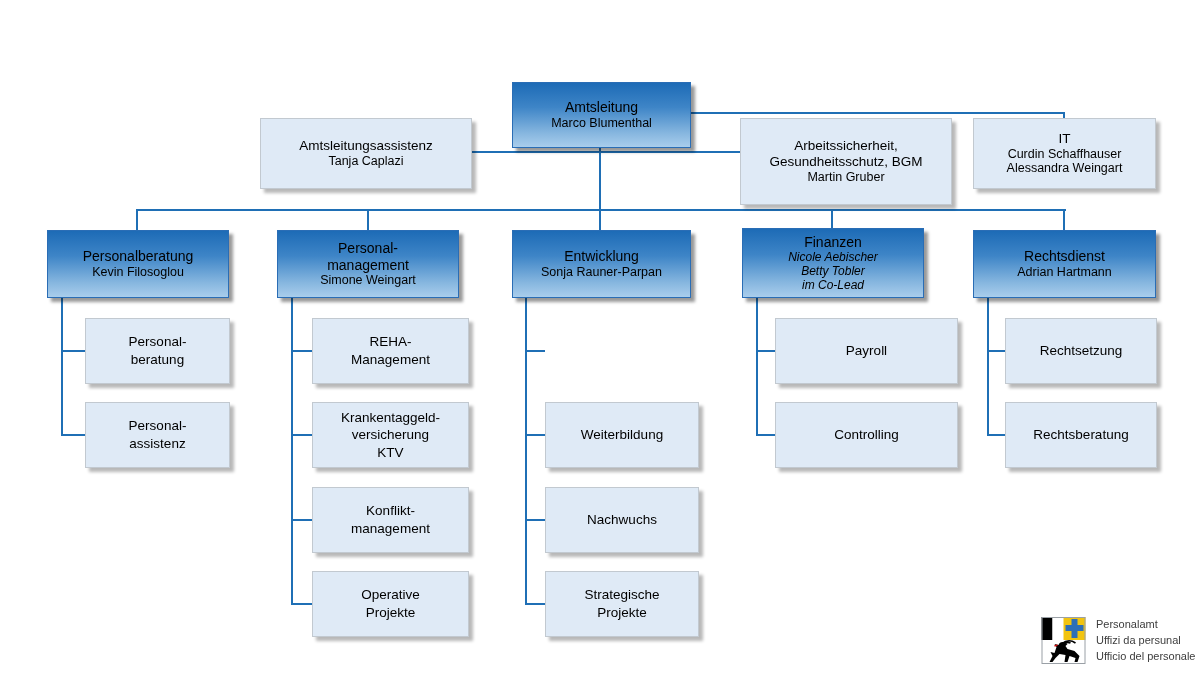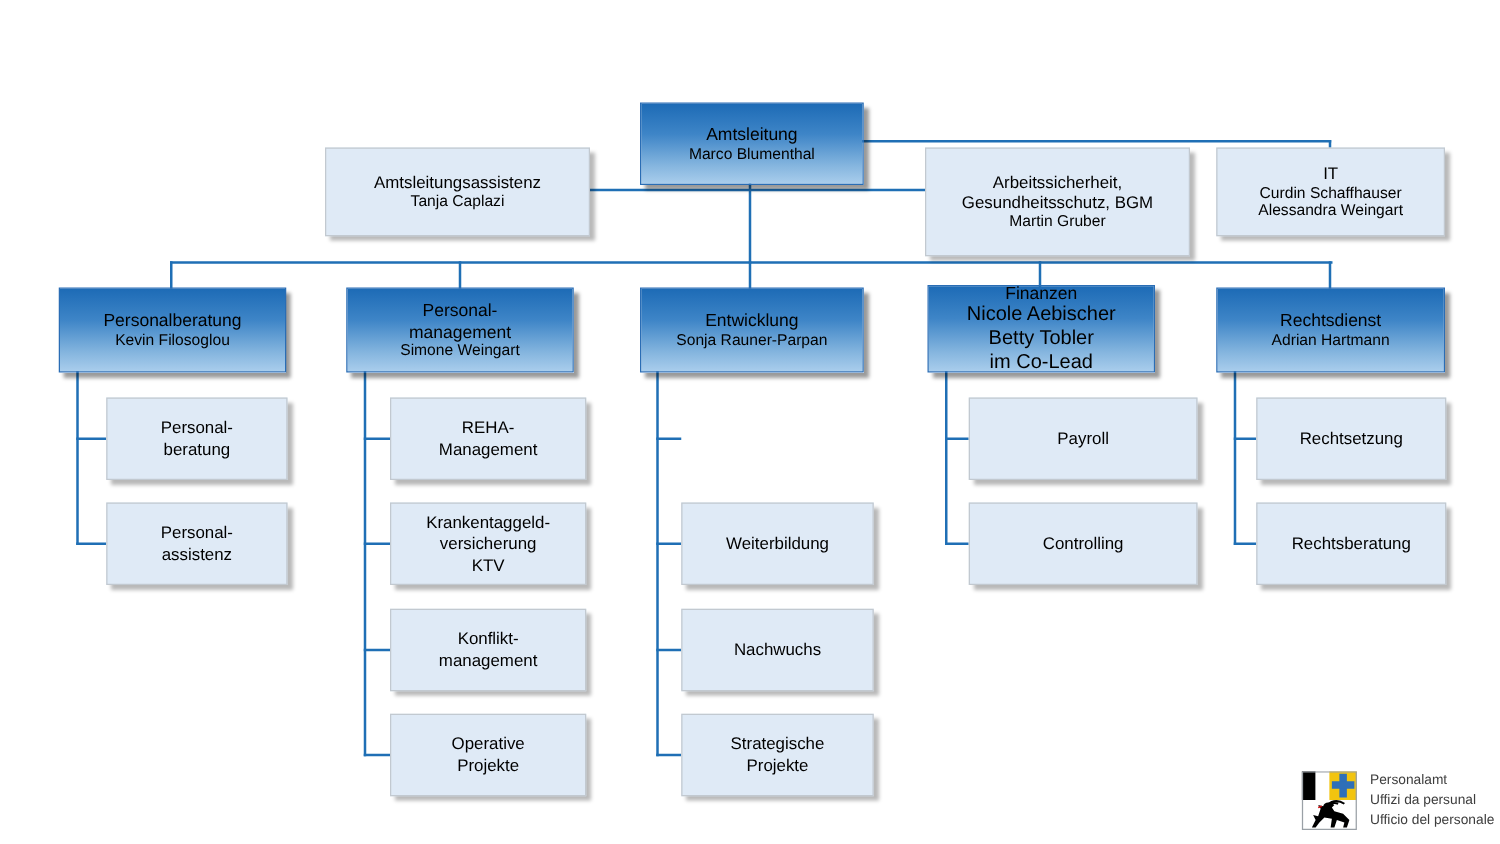--- a/index.html
+++ b/index.html
@@ -28,21 +28,21 @@
 
   
   .b-root{left:512px;top:38px;width:179px;height:66px;margin-top:44px;}
   .b-assist{left:260px;top:118px;width:212px;height:71px;}
   .b-safety{left:740px;top:118px;width:212px;height:87px;}
   .b-it{left:973px;top:118px;width:183px;height:71px;}
   .b-d1{left:47px;top:230px;width:182px;height:68px;}
   .b-d2{left:277px;top:230px;width:182px;height:68px;}
   .b-d3{left:512px;top:230px;width:179px;height:68px;}
   .b-d4{left:742px;top:228px;width:182px;height:70px;text-align:center;}
-  .b-d4 .sub{font-size:16px;}
+  .b-d4 .sub{font-size:12px;font-style:italic;}
   .b-d5{left:973px;top:230px;width:183px;height:68px;}
 
   .c1{left:85px;width:145px;}
   .c2{left:312px;width:157px;}
   .c3{left:545px;width:154px;}
   .c4{left:775px;width:183px;}
   .c5{left:1005px;width:152px;}
   .r1{top:318px;height:66px;}
   .r2{top:402px;height:66px;}
   .r3{top:487px;height:66px;}

